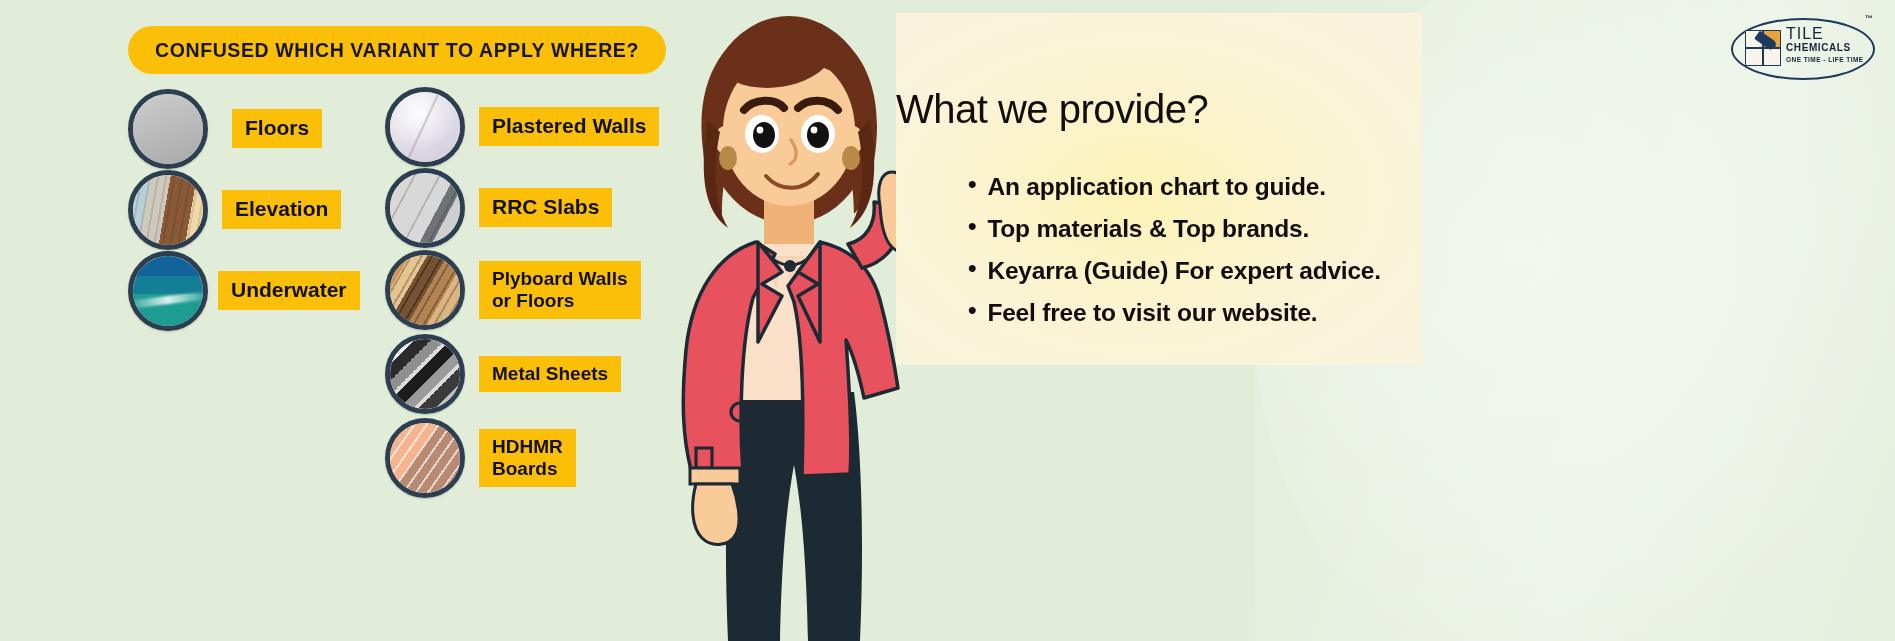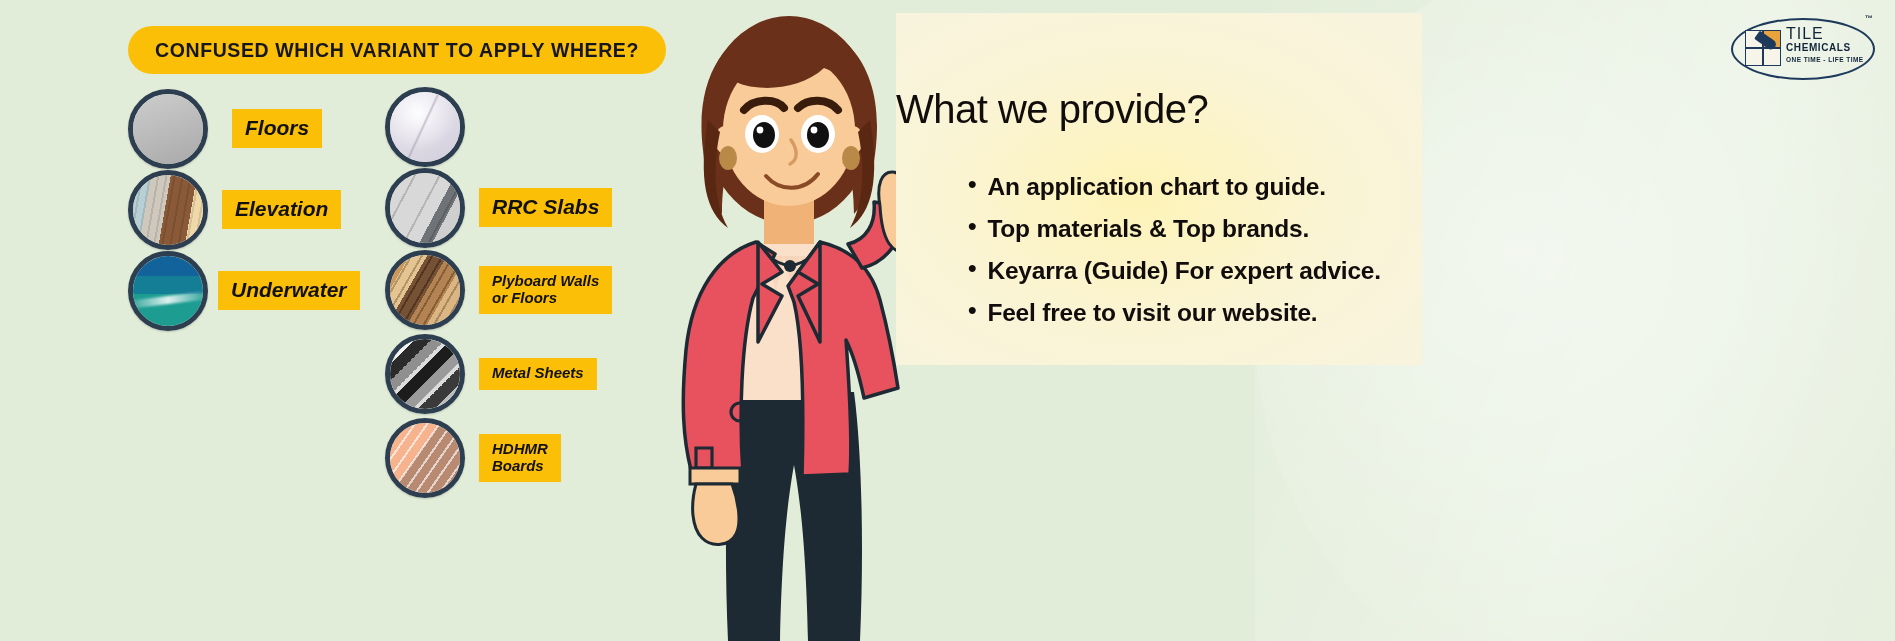--- a/index.html
+++ b/index.html
@@ -44,23 +44,23 @@
     border:5px solid #2c3e50;box-sizing:border-box;
     flex:0 0 80px;overflow:hidden;position:relative;
     box-shadow:0 1px 2px rgba(0,0,0,.18);
   }
   .thumb .fill{position:absolute;inset:0;}
 
   .tag{
     background:#fcbf08;color:#111;font-weight:bold;
     padding:7px 13px 8px 13px;line-height:1.12;
     font-size:21px;white-space:pre-line;
-    margin-left:14px;display:inline-block;font-style:italic;
-  }
-  .tag.small{font-size:15px;}
+    margin-left:14px;display:inline-block;
+  }
+  .tag.small{font-size:19px;}
 
   
   .r-floors .tag{margin-left:24px;}
   .r-walls .tag{margin-left:30px;}
   .r-elev  .tag{margin-left:14px;}
   .r-under .tag{margin-left:10px;}
 
   
   .tx-floor{background:
       linear-gradient(120deg, rgba(0,0,0,.14) 0 2px, rgba(0,0,0,0) 2px 36px),
@@ -192,20 +192,21 @@
     </div>
 
   </div>
 
   <div class="col col-right">
 
     <div class="row">
       <div class="thumb">
           <div class="fill tx-plaster"></div>
         </div>
+      <div class="tag">Plastered Walls</div>
     </div>
 
     <div class="row">
       <div class="thumb">
           <div class="fill tx-rrc"></div>
         </div>
       <div class="tag">RRC Slabs</div>
     </div>
 
     <div class="row tall">

